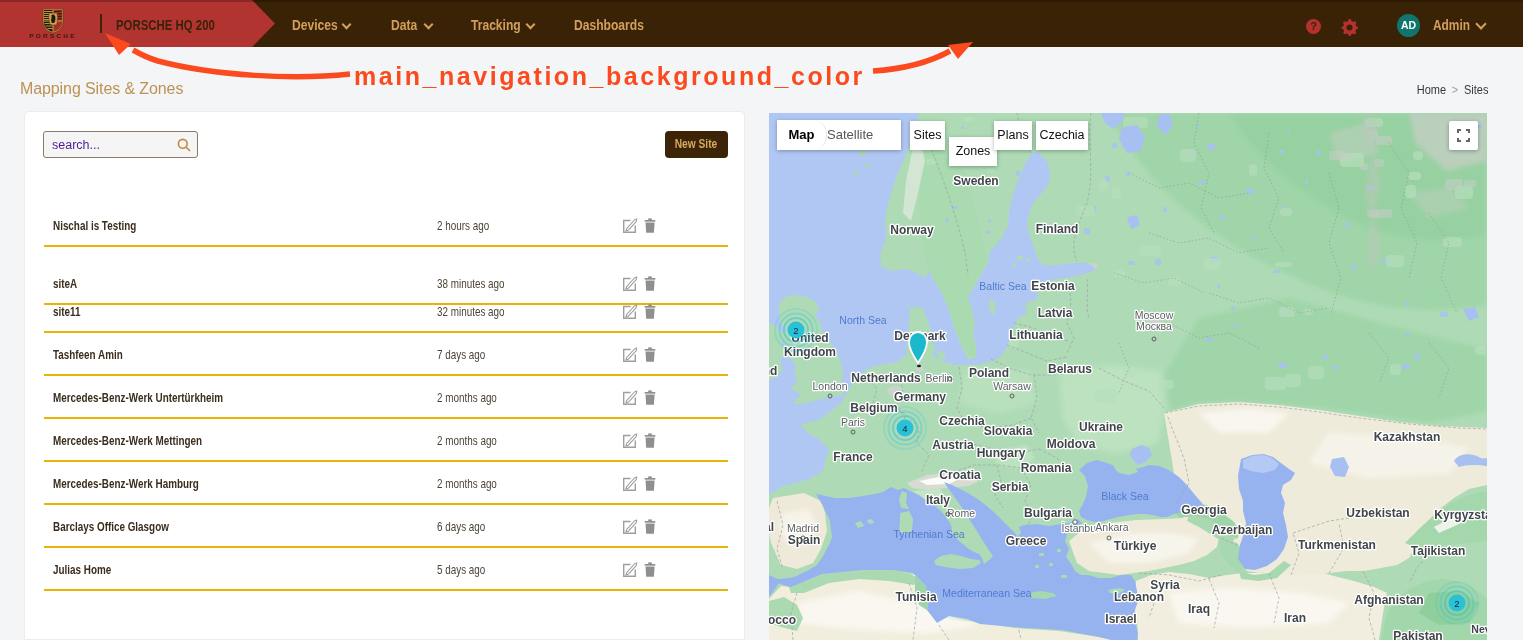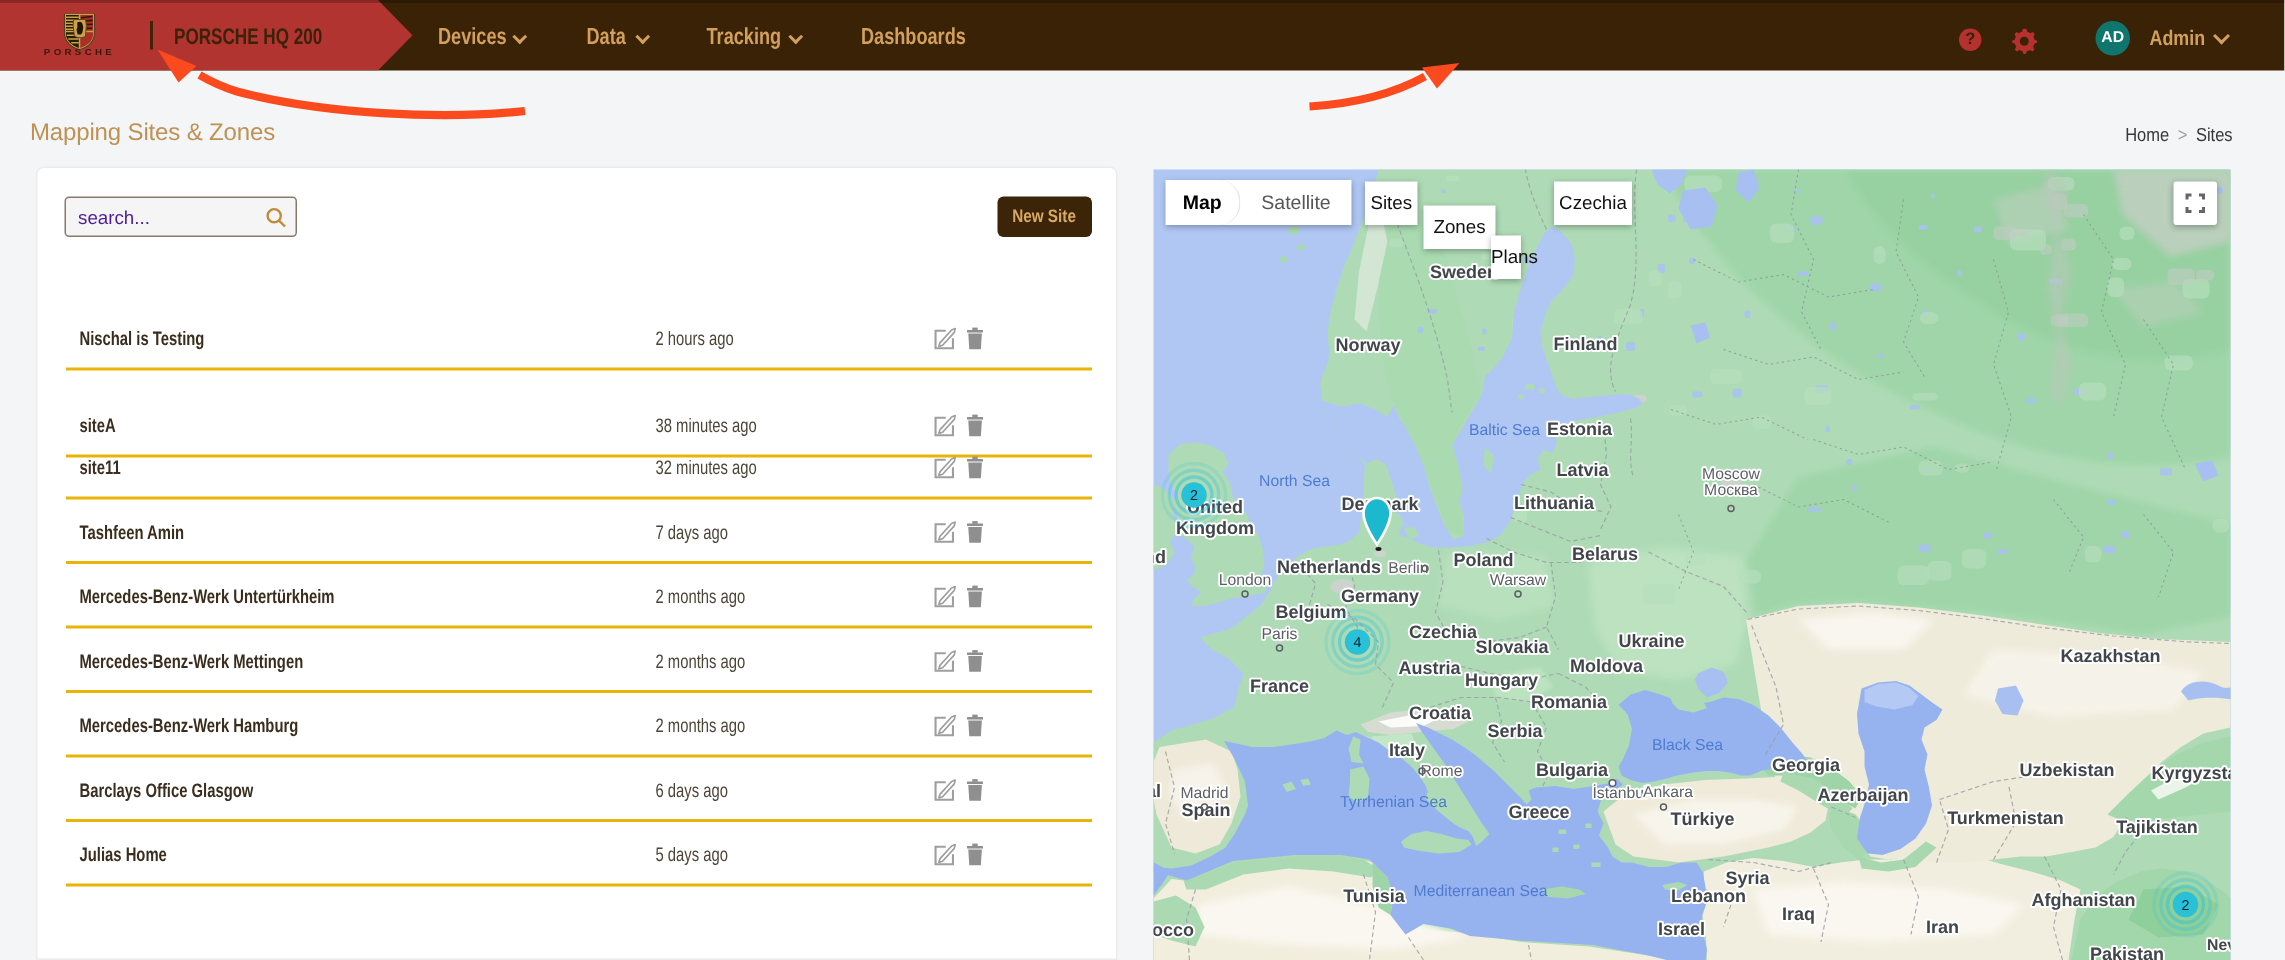--- a/index.html
+++ b/index.html
@@ -38,21 +38,21 @@
 .thact { position:absolute; left:579px; top:9px; font-size:13px; color:#c9a873; transform:scaleX(0.78); transform-origin:0 50%; white-space:nowrap; }
 .row { position:absolute; left:19px; width:684px; height:43px; border-bottom:2px solid #eab308; }
 .rname { position:absolute; left:9px; top:14px; font-size:13px; font-weight:bold; color:#3a2d1d; transform:scaleX(0.76); transform-origin:0 50%; white-space:nowrap; }
 .rupd { position:absolute; left:393px; top:14px; font-size:13px; color:#4d4438; transform:scaleX(0.76); transform-origin:0 50%; white-space:nowrap; }
 .ricons { position:absolute; left:578px; top:13px; }
 
 #mapwrap { position:absolute; left:769px; top:113px; width:718px; height:527px; background:#b0c7f3; }
 .mapbtn { position:absolute; background:#fff; height:29px; font-size:12.5px; color:#111; text-align:center; line-height:29px; box-shadow:0 1px 4px rgba(0,0,0,.3); }
 #mtype { position:absolute; left:8px; top:7px; height:30px; background:#fff; box-shadow:0 1px 4px rgba(0,0,0,.3); }
 #mtype .m1 { display:inline-block; width:50px; font-size:13px; font-weight:bold; color:#000; text-align:center; line-height:30px; border-right:1px solid #e6e6e6; vertical-align:top;border-radius:14px;}
-#mtype .m2 { display:inline-block; width:74px; font-size:13px; color:#565656; text-align:center; line-height:30px; vertical-align:top;}
+#mtype .m2 { display:inline-block; width:74px; font-size:13px; color:#565656; line-height:30px; vertical-align:top;}
 #fsbtn { position:absolute; left:680px; top:8px; width:29px; height:29px; background:#fff; border-radius:2px; box-shadow:0 1px 4px rgba(0,0,0,.3); }
 </style>
 </head>
 <body>
 <div id="nav">
   <div id="navtopstrip"></div>
   <svg id="navred" width="276" height="47" viewBox="0 0 276 47">
       <path d="M0,0 L252,0 L275,23.5 L252,47 L0,47 Z" fill="#b23431"></path>
     </svg>
   <svg id="crest" width="22" height="24" viewBox="0 0 22 24">
@@ -88,20 +88,21 @@
   <div id="adminchev"></div>
 </div>
 
 <div id="annot">
   <svg width="1523" height="120" style="position:absolute;left:0;top:0">
     <path d="M350,74 C295,80 215,76 158,61 C148,58 140,54 133,50" stroke="#fb4a1e" stroke-width="5.5" fill="none"></path>
     <path d="M105,33 L131,44 L119,55 Z" fill="#fb4a1e"></path>
     <path d="M873,71 C905,69 930,62 950,51" stroke="#fb4a1e" stroke-width="5.5" fill="none"></path>
     <path d="M973,42 L948,45 L958,59 Z" fill="#fb4a1e"></path>
   </svg>
+  <div id="annottext">main_navigation_background_color</div>
 </div>
 
 <div id="pagehead">Mapping Sites &amp; Zones</div>
 <div id="breadcrumb">Home <span class="gt">&gt;</span> Sites</div>
 
 <div id="card">
   <div id="searchbox">
       <span class="ph">search...</span>
     <svg width="14" height="14" viewBox="0 0 14 14" style="position:absolute;right:6px;top:6px">
         <circle cx="5.8" cy="5.8" r="4.4" fill="none" stroke="#bf8c3f" stroke-width="1.6"></circle>
@@ -619,18 +620,18 @@
       <circle r="8.5" fill="#28c1d8"></circle>
       <text y="3.5" font-family="Liberation Sans, sans-serif" font-size="9.5" text-anchor="middle" fill="#123">2</text>
     </g>
     <ellipse cx="150" cy="253" rx="2" ry="1.3" fill="#1a1a1a"></ellipse>
     <path d="M149,250 C143,241 140,235 140,229 C140,223.5 144,219 149,219 C154,219 158,223.5 158,229 C158,235 155,241 149,250 Z" fill="#1cb8cd" stroke="#fdfdfd" stroke-width="1.8"></path>
   </g>
   </svg>
   <div id="mtype"><span class="m1">Map</span><span class="m2">Satellite</span></div>
   <div class="mapbtn" style="left:141px;top:8px;width:35px;">Sites</div>
   <div class="mapbtn" style="left:180px;top:24px;width:48px;">Zones</div>
-  <div class="mapbtn" style="left:225px;top:8px;width:20px;margin-top:36px;">Plans</div>
+  <div class="mapbtn" style="left:225px;top:8px;width:38px;">Plans</div>
   <div class="mapbtn" style="left:267px;top:8px;width:52px;">Czechia</div>
   <div id="fsbtn"><svg width="29" height="29" viewBox="0 0 29 29">
         <path d="M9,12 L9,9 L12,9 M17,9 L20,9 L20,12 M20,17 L20,20 L17,20 M12,20 L9,20 L9,17" fill="none" stroke="#666" stroke-width="2"></path>
       </svg></div>
 </div>
 
 </body></html>

